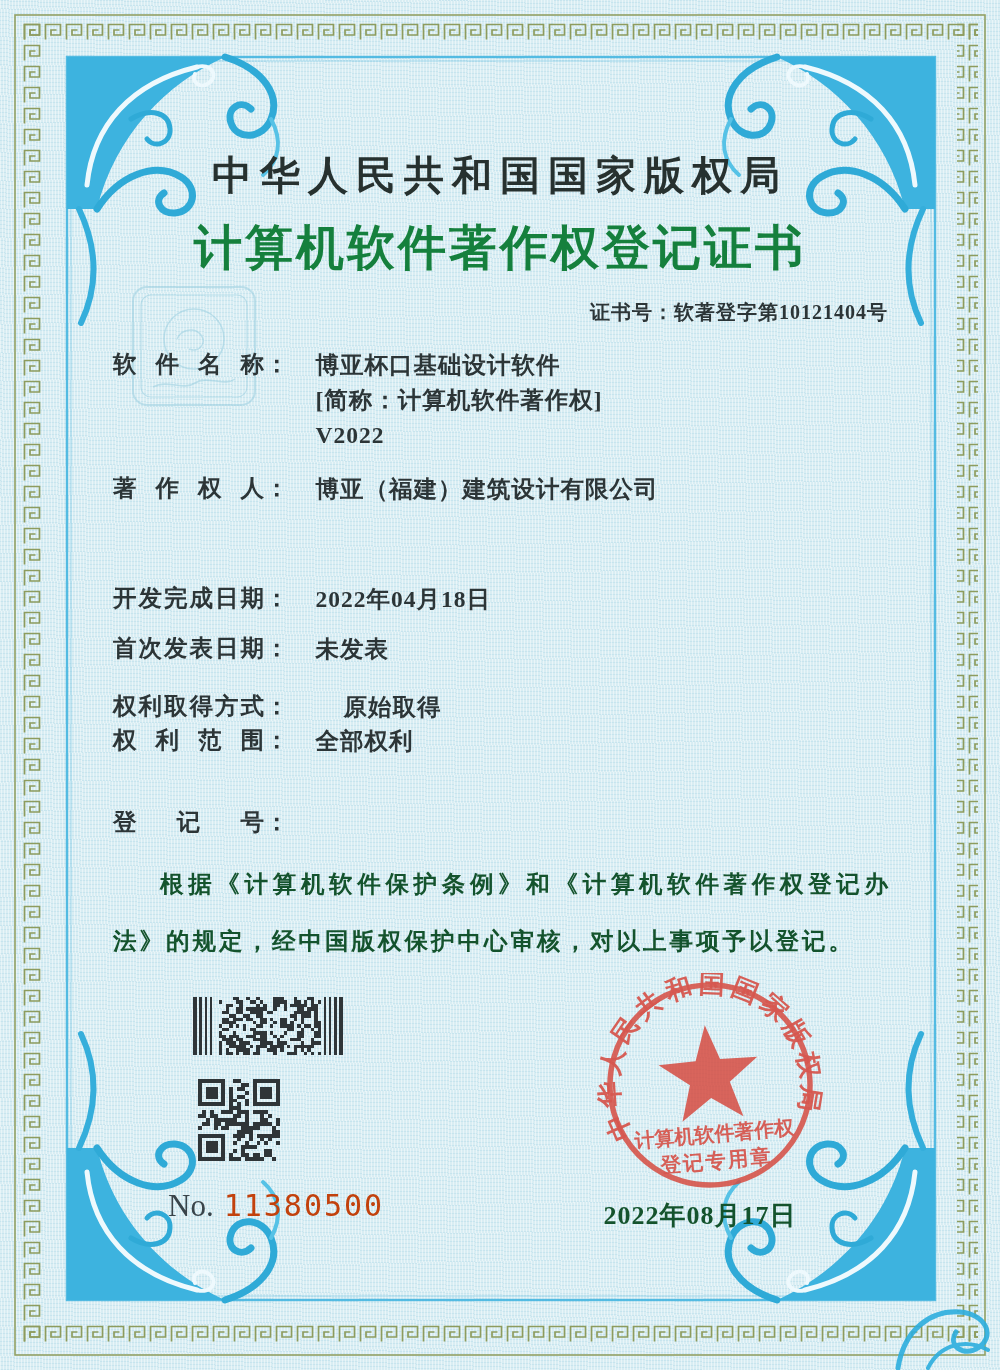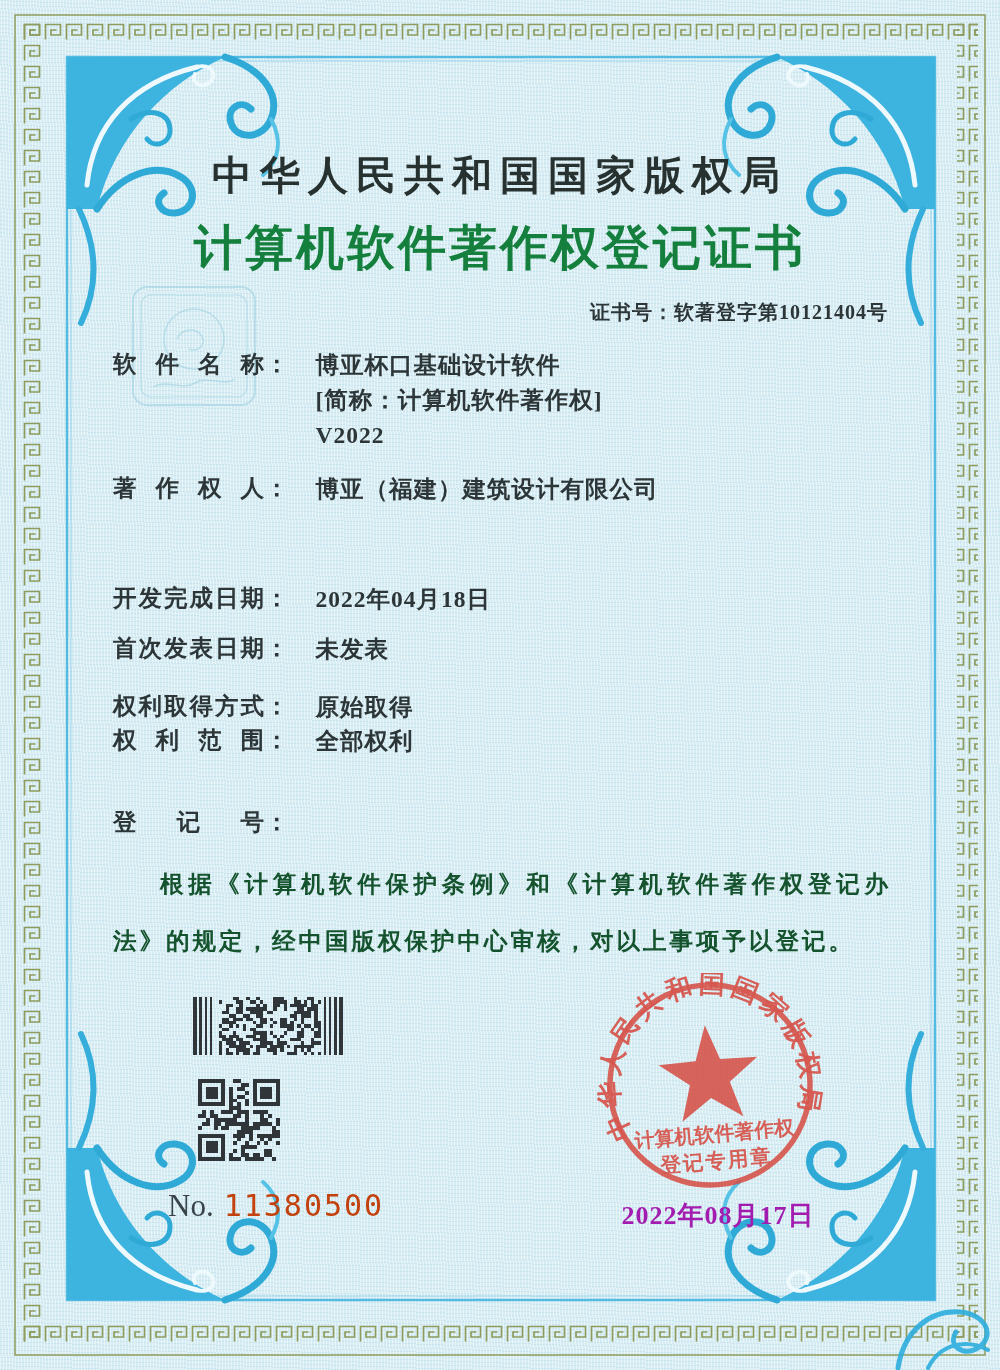--- a/index.html
+++ b/index.html
@@ -19,32 +19,32 @@
   .cert-title{position:absolute;top:216px;left:0;width:1000px;text-align:center;
     font-size:48px;font-weight:bold;letter-spacing:3px;color:#15803d;}
   .certno{position:absolute;top:299px;right:112px;font-size:20px;font-weight:bold;letter-spacing:1px;}
   .certno .lbl{}
   .row{position:absolute;left:113px;display:flex;align-items:flex-start;
     font-size:23.5px;font-weight:bold;letter-spacing:1px;}
   .jl{display:inline-block;width:152px;text-align:justify;text-align-last:justify;}
   .colon{display:inline-block;margin-right:26px;}
   .fval{line-height:35px;}
   .r0{top:348px;} .r1{top:472px;} .r2{top:574px;margin-top:8px;} .r3{top:632px;}
-  .r4{top:690px;} .r5{top:716px;margin-top:8px;} .r6{top:806px;}
+  .r4{top:690px;gap:28px;} .r5{top:716px;margin-top:8px;} .r6{top:806px;}
   .statement{position:absolute;left:113px;top:856px;width:778px;
     font-size:23.5px;font-weight:bold;letter-spacing:3px;line-height:57px;
     text-align:justify;text-indent:2em;color:#14532d;}
   .barcode{position:absolute;left:193px;top:997px;width:150px;height:58px;}
   .qrcode{position:absolute;left:198px;top:1079px;width:82px;height:82px;}
   .serial{position:absolute;left:168px;top:1188px;font-size:31px;color:#39444a;}
   .serial .num{font-family:"DejaVu Sans Mono",monospace;font-size:30px;color:#c2410c;letter-spacing:2px;margin-left:10px;}
   .seal{position:absolute;left:597px;top:973px;width:230px;height:235px;z-index:2;
     mix-blend-mode:multiply;opacity:.9;}
-  .issue-date{position:absolute;left:570px;top:1198px;width:296px;text-align:center;
-    font-size:26px;font-weight:bold;letter-spacing:1px;color:#a21caf;z-index:3;}
+  .issue-date{position:absolute;left:570px;top:1198px;width:260px;text-align:center;
+    font-size:26px;font-weight:bold;letter-spacing:1px;color:#14532d;z-index:3;}
 </style>
 </head>
 <body>
 
 <svg id="frame-svg" width="1000" height="1370" viewBox="0 0 1000 1370">
   <defs>
     <pattern id="mp" width="21" height="21" patternUnits="userSpaceOnUse">
       <path d="M3.5,18.5 V3.5 H18.5 V14 H9 V9 H14.5" fill="none" stroke="#8d9c5e" stroke-width="1.7"></path>
     </pattern>
     <g id="cornerArt">

